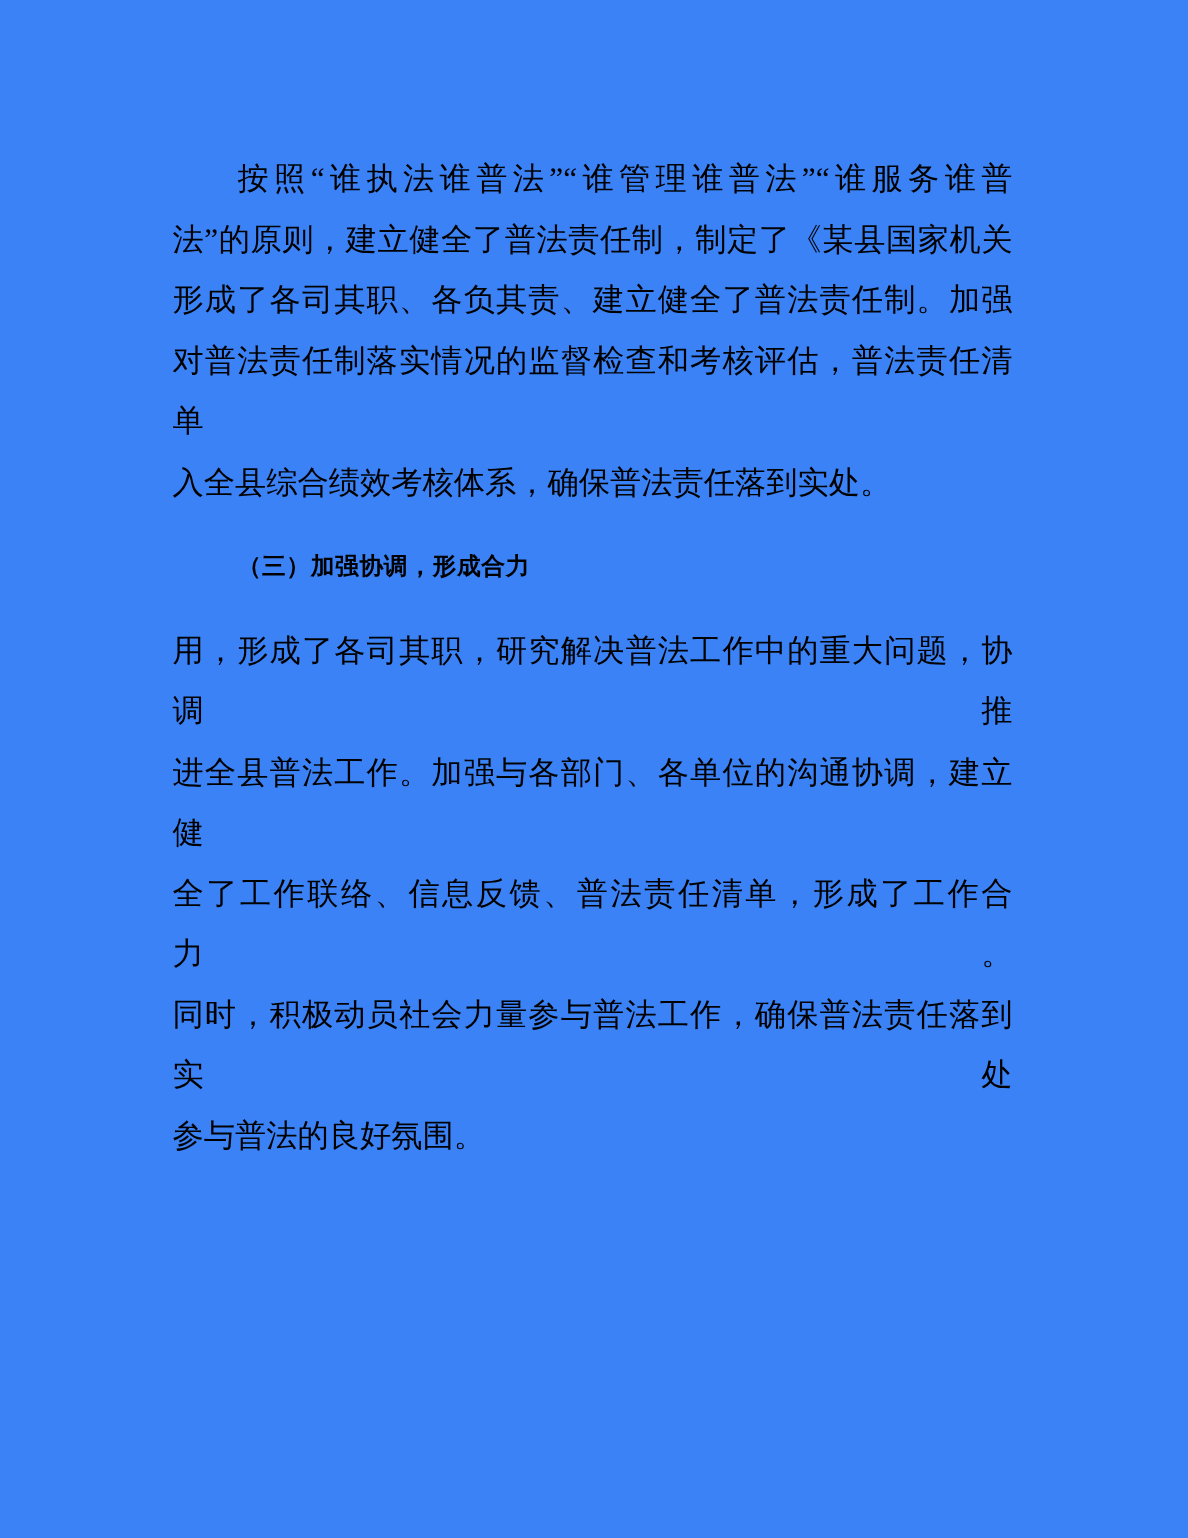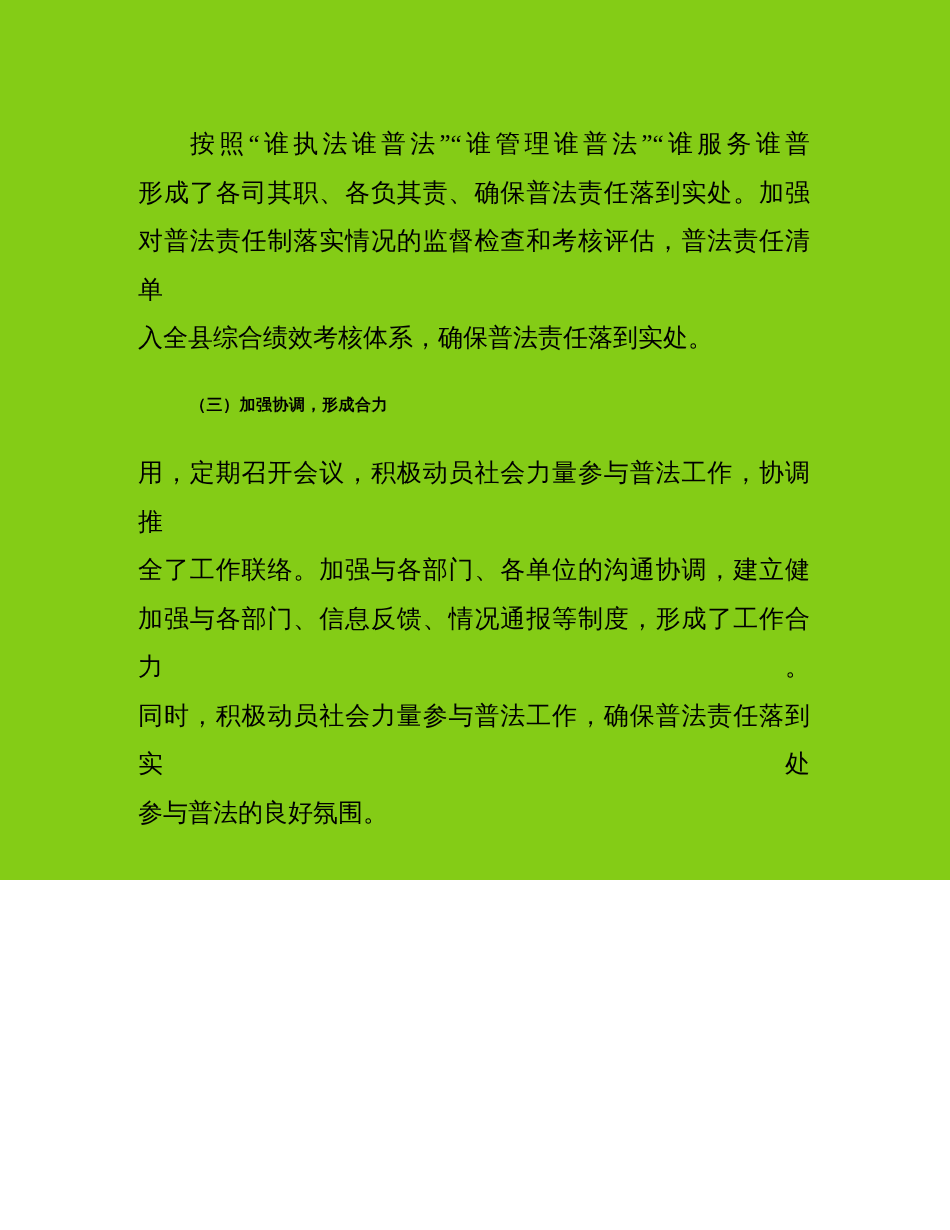--- a/index.html
+++ b/index.html
@@ -3,22 +3,22 @@
 <meta charset="utf-8">
 <style>
   html, body {
     margin: 0;
     padding: 0;
     background: #ffffff;
   }
   .page {
     position: relative;
     width: 950px;
-    height: 880px;
-    background: #84cc16;
+    height: 1230px;
+    background: #3b82f6;
     overflow: hidden;
     color: #000000;
   }
   .doc-body {
     position: absolute;
     top: 120px;
     left: 138px;
     width: 672px;
     font-family: "Liberation Serif", "DejaVu Serif", serif;
     color: #000000;
@@ -37,41 +37,42 @@
   .line.indent {
     padding-left: 52px;
   }
   .line.last {
     text-align: right;
     text-align-last: left;
   }
   .heading {
     margin: 19px 0 19px 0;
     padding-left: 52px;
-    font-family: Liberation Mono, monospace;
+    font-family: Liberation Sans, sans-serif;
     font-weight: 700;
-    font-size: 16px;
+    font-size: 19px;
     line-height: 48.5px;
     text-align: left;
     letter-spacing: 0.5px;
   }
 </style>
 </head>
 <body>
 
 <div class="page">
   <div class="doc-body">
 
     <p class="line indent">按照“谁执法谁普法”“谁管理谁普法”“谁服务谁普</p>
-    <p class="line">形成了各司其职、各负其责、确保普法责任落到实处。加强</p>
+    <p class="line">法”的原则，建立健全了普法责任制，制定了《某县国家机关</p>
+    <p class="line">形成了各司其职、各负其责、建立健全了普法责任制。加强</p>
     <p class="line">对普法责任制落实情况的监督检查和考核评估，普法责任清单</p>
     <p class="line last">入全县综合绩效考核体系，确保普法责任落到实处。</p>
 
     <h3 class="heading">（三）加强协调，形成合力</h3>
 
-    <p class="line">用，定期召开会议，积极动员社会力量参与普法工作，协调推</p>
-    <p class="line">全了工作联络。加强与各部门、各单位的沟通协调，建立健</p>
-    <p class="line">加强与各部门、信息反馈、情况通报等制度，形成了工作合力。</p>
+    <p class="line">用，形成了各司其职，研究解决普法工作中的重大问题，协调推</p>
+    <p class="line">进全县普法工作。加强与各部门、各单位的沟通协调，建立健</p>
+    <p class="line">全了工作联络、信息反馈、普法责任清单，形成了工作合力。</p>
     <p class="line">同时，积极动员社会力量参与普法工作，确保普法责任落到实处</p>
     <p class="line last">参与普法的良好氛围。</p>
 
   </div>
 </div>
 
 </body></html>

